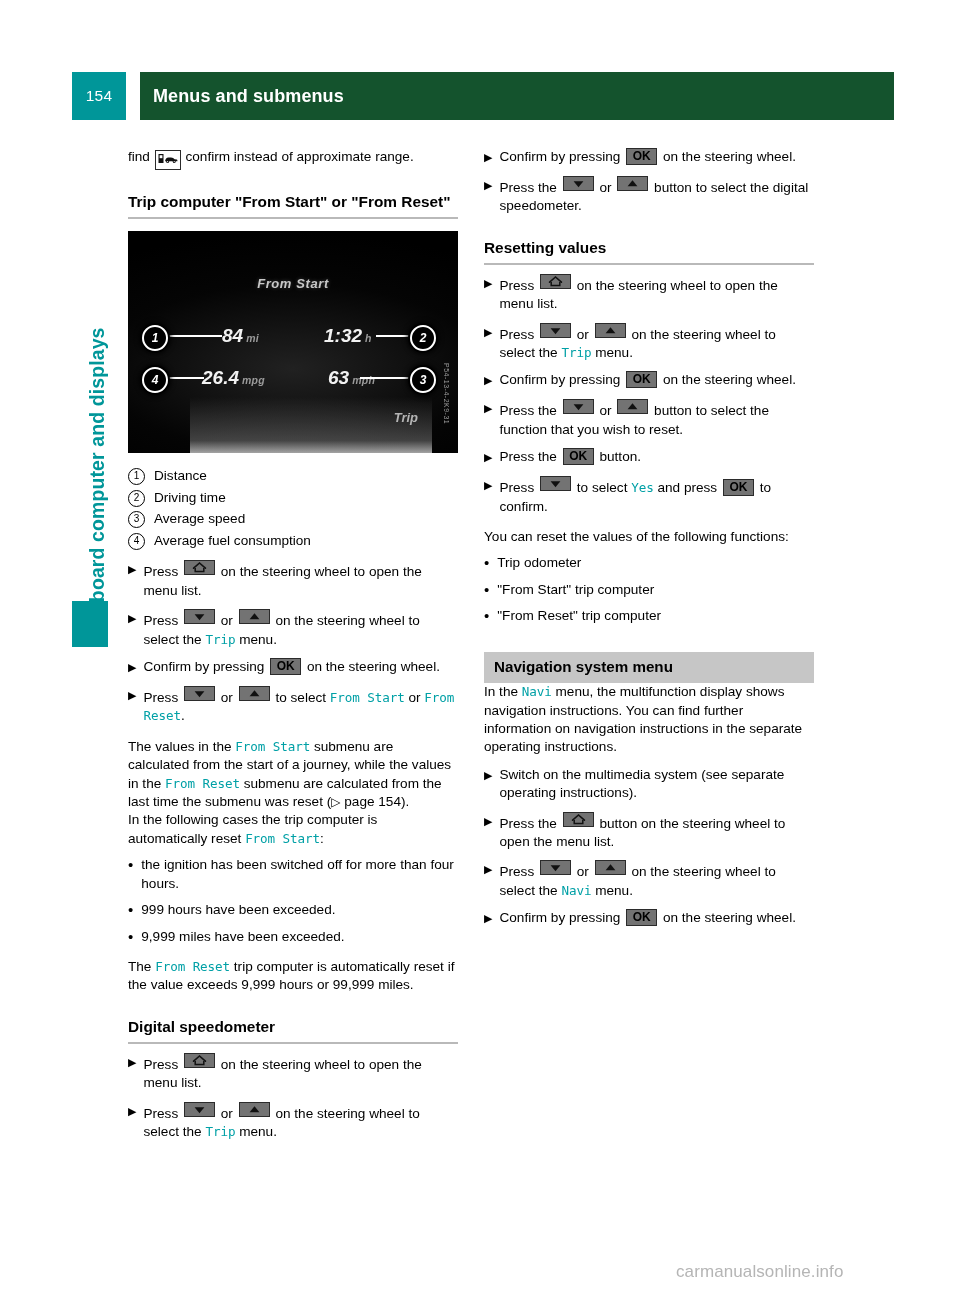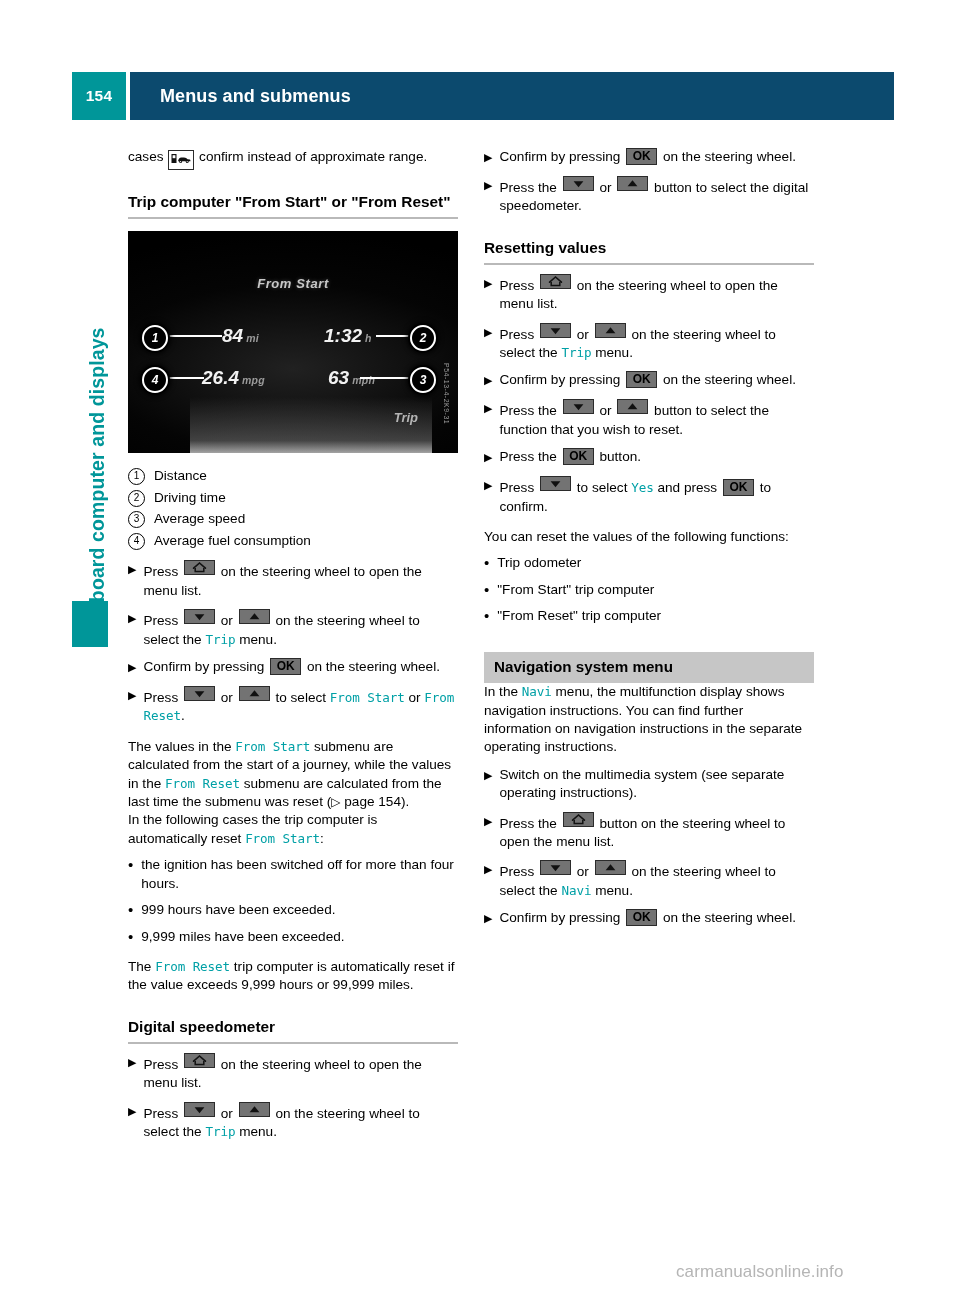--- a/index.html
+++ b/index.html
@@ -23,41 +23,42 @@
     top: 72px;
     width: 822px;
     height: 48px;
     display: flex;
     align-items: stretch;
   }
   .header-page {
     width: 54px;
     background: #009699;
     color: #ffffff;
-    font-weight: bold;
+    font-weight: normal;
     font-size: 15.5px;
     display: flex;
     align-items: center;
     justify-content: center;
     letter-spacing: .2px;
   }
   .header-gap {
     width: 4px;
     background: #ffffff;
   }
   .header-title {
     flex: 1;
-    background: #0c4a6e;
+    background: #14532d;
     color: #ffffff;
     font-weight: bold;
     font-size: 18px;
     display: flex;
     align-items: center;
-    padding-left: 30px;
+    padding-left: 13px;
     letter-spacing: .1px;
+    margin-left: 10px;
   }
 
   
   .sidetab {
     position: absolute;
     left: -112px;
     top: 404px;
     width: 430px;
     height: 34px;
     transform: rotate(-90deg);
@@ -306,21 +307,21 @@
   <div class="header-gap"></div>
   <div class="header-title">Menus and submenus</div>
 </div>
 
 <div class="sidetab">On-board computer and displays</div>
 <div class="sidemark"></div>
 
 <div class="col col-left">
 
   <p class="body">
-    <span>cases</span>
+    <span>find</span>
     <span class="caricon">
       <svg width="20" height="11" viewBox="0 0 20 11" aria-hidden="true">
         <rect x="0.5" y="1" width="5" height="9" fill="#111"></rect>
         <rect x="1.6" y="2.2" width="2.8" height="3" fill="#fff"></rect>
         <path d="M7 8.2 Q7.6 4.6 10.4 4.4 L13 4.4 Q15.4 4.4 16.6 6.2 L18.8 6.6 Q19.6 7 19.4 8.2 Z" fill="#111"></path>
         <circle cx="9.6" cy="8.6" r="1.5" fill="#111"></circle>
         <circle cx="16.2" cy="8.6" r="1.5" fill="#111"></circle>
         <circle cx="9.6" cy="8.6" r="0.6" fill="#fff"></circle>
         <circle cx="16.2" cy="8.6" r="0.6" fill="#fff"></circle>
       </svg>

